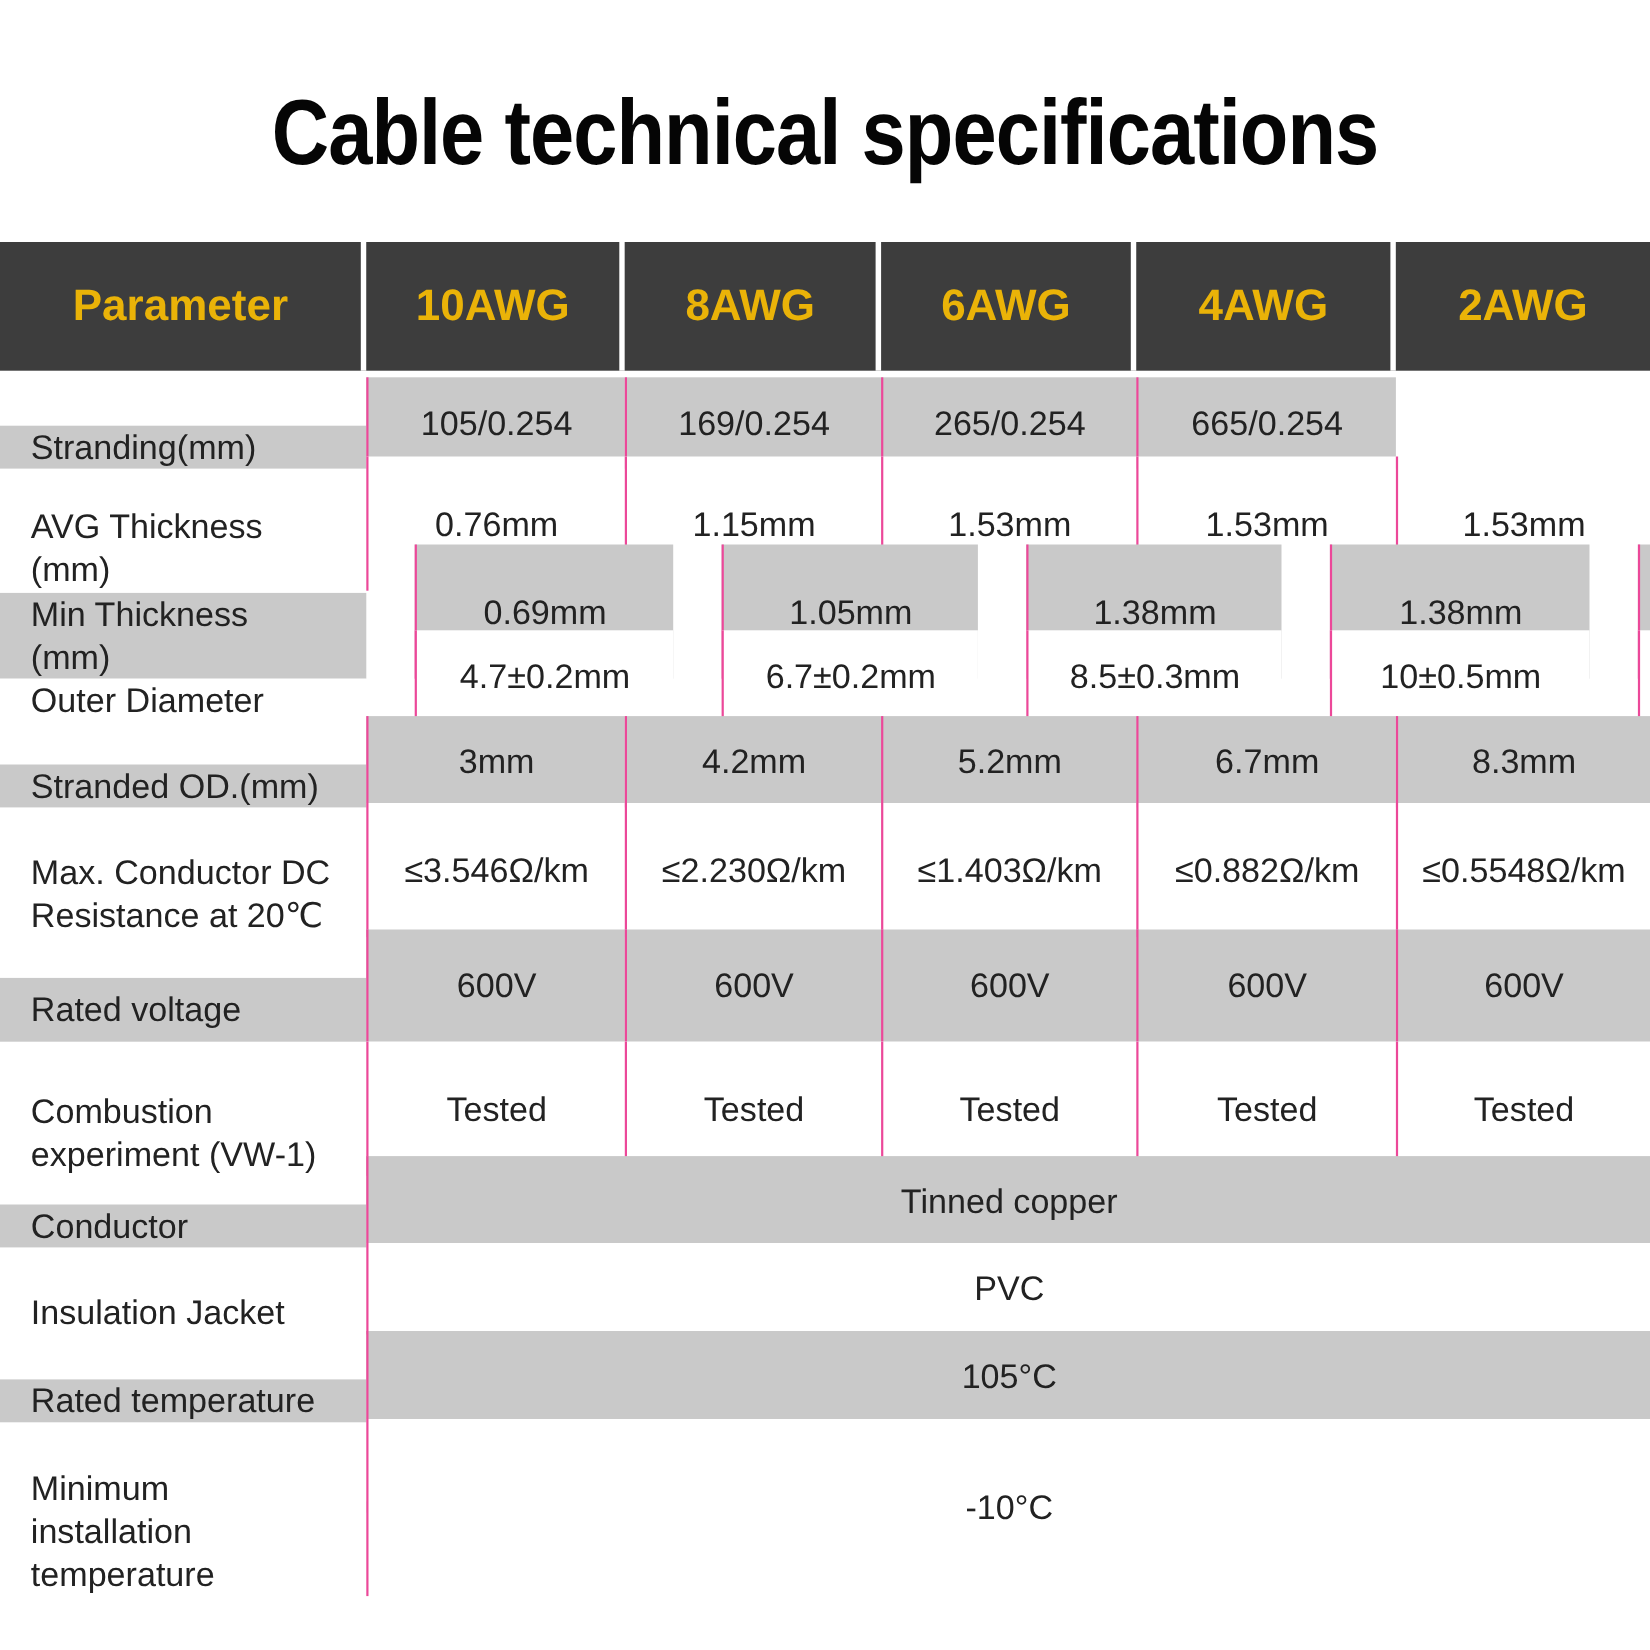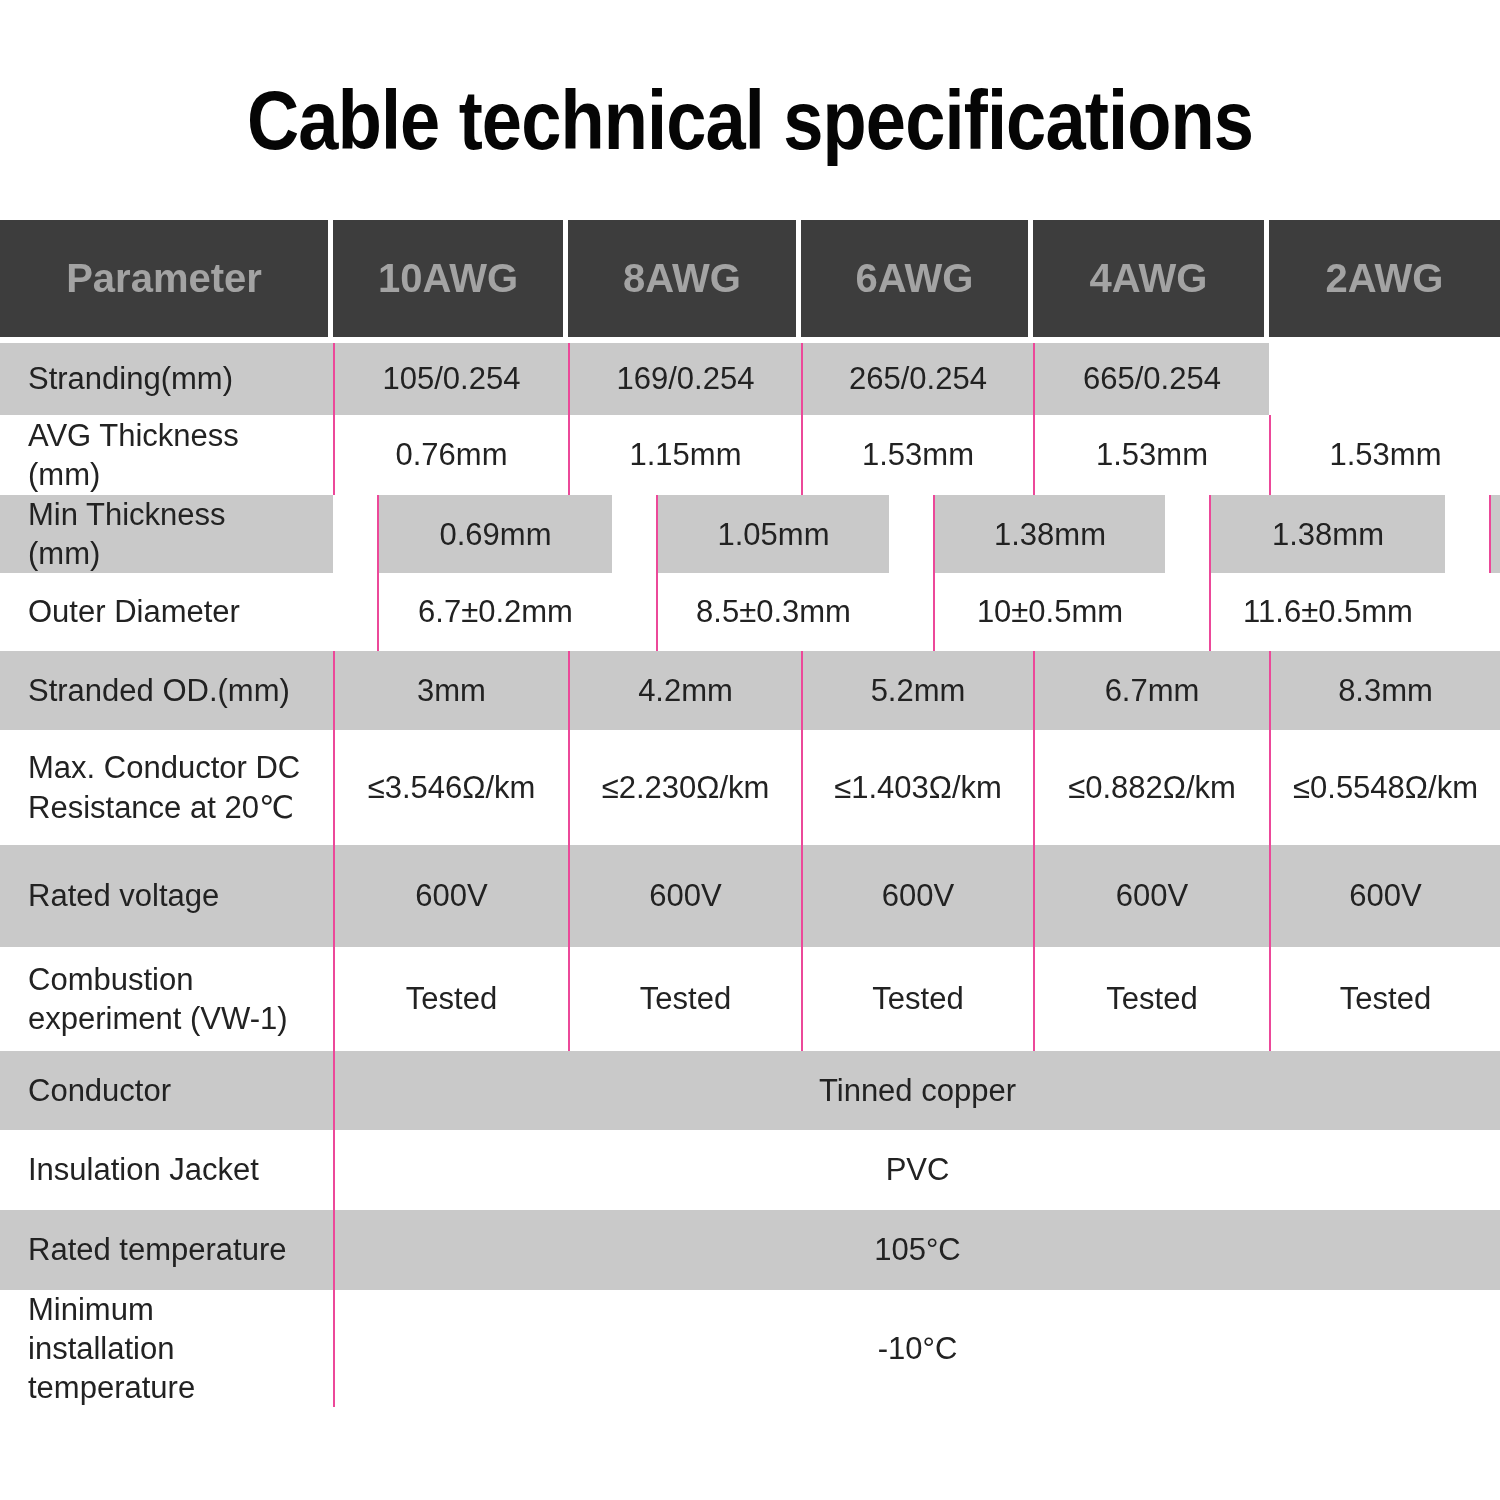--- a/index.html
+++ b/index.html
@@ -38,21 +38,21 @@
     display: grid;
     grid-template-columns: 333px 235px 233px 232px 236px 231px;
   }
   .row--merged {
     grid-template-columns: 333px 1167px;
   }
   
   .row--header { height: 117px; margin-bottom: 6px; }
   .th {
     background: #3d3d3d;
-    color: #a3a3a3;
+    color: #eab308;
     font-size: 40px;
     font-weight: bold;
     display: flex;
     align-items: center;
     justify-content: center;
   }
   .th:not(:last-child) { border-right: 5px solid #ffffff; }
   
   .row--gray  .cell { background: #c9c9c9; }
   .row--white .cell { background: #ffffff; }
@@ -63,20 +63,21 @@
     font-size: 31px;
     color: #222222;
     line-height: 1.26;
   }
   .cell--label {
     justify-content: flex-start;
     text-align: left;
     padding-left: 28px;
     padding-right: 27px;
     box-sizing: border-box;
+    margin-top: 44px;
   }
   .cell--value, .cell--merged { border-left: 2px solid #ec4899; }
   
   .row--h72  { height: 72px; }
   .row--h78  { height: 78px; gap: 44px; }
   .row--h79  { height: 79px; }
   .row--h80  { height: 80px; }
   .row--h102 { height: 102px; }
   .row--h104 { height: 104px; }
   .row--h105 { height: 75px; }
@@ -126,20 +127,21 @@
       <div class="cell cell--label">Min Thickness (mm)</div>
       <div class="cell cell--value">0.69mm</div>
       <div class="cell cell--value">1.05mm</div>
       <div class="cell cell--value">1.38mm</div>
       <div class="cell cell--value">1.38mm</div>
       <div class="cell cell--value">1.38mm</div>
     </div>
 
     <div class="row row--white row--h78">
       <div class="cell cell--label">Outer Diameter</div>
+      <div class="cell cell--value">4.7±0.2mm</div>
       <div class="cell cell--value">6.7±0.2mm</div>
       <div class="cell cell--value">8.5±0.3mm</div>
       <div class="cell cell--value">10±0.5mm</div>
       <div class="cell cell--value">11.6±0.5mm</div>
     </div>
 
     <div class="row row--gray row--h79">
       <div class="cell cell--label">Stranded OD.(mm)</div>
       <div class="cell cell--value">3mm</div>
       <div class="cell cell--value">4.2mm</div>

